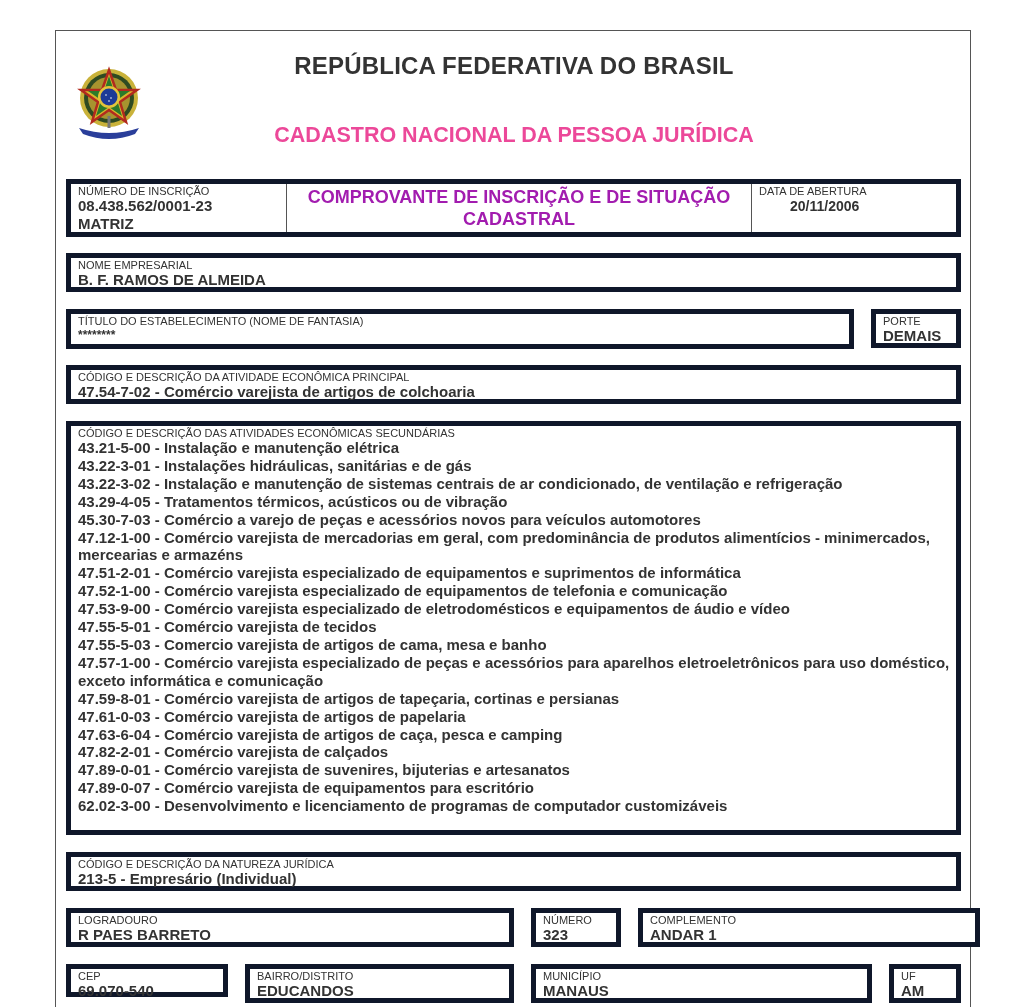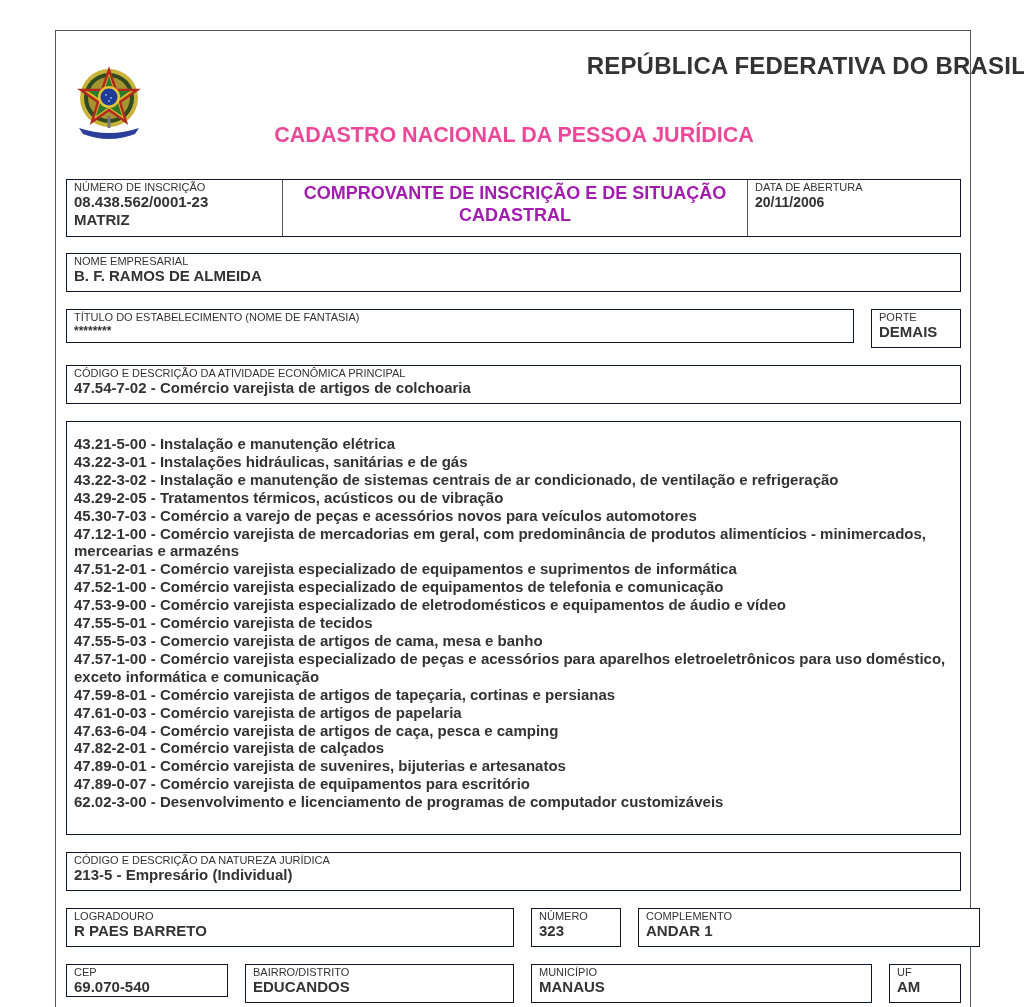--- a/index.html
+++ b/index.html
@@ -1,27 +1,27 @@
 <!DOCTYPE html>
 <html><head>
 <meta charset="utf-8">
 <style>
   html, body { margin: 0; padding: 0; background: #ffffff; }
   body { width: 1024px; height: 1007px; position: relative; overflow: hidden;
          font-family: "Liberation Sans", sans-serif; color: #333333; }
   .frame { position: absolute; left: 55px; top: 30px; width: 916px; height: 1000px;
            border: 1px solid #555555; box-sizing: border-box; }
   .emblem { position: absolute; left: 73px; top: 64px; width: 72px; height: 78px; }
-  .h1 { position: absolute; left: 0; width: 1024px; text-align: right; font-weight: bold;
+  .h1 { position: absolute; left: 0; width: 1024px; text-align: center; font-weight: bold;
         font-size: 24px; color: #333; top: 52px; letter-spacing: 0.2px; }
   .h1 span { position: relative; left: 2px; }
   .h2 { position: absolute; left: 0; width: 1024px; text-align: center; font-weight: bold;
         font-size: 21.5px; color: #ec4899; top: 123px; }
   .h2 span { position: relative; left: 2px; }
-  .box { position: absolute; border: 1px solid #0f172a; box-sizing: border-box; background: #fff; }
+  .box { position: absolute; border: 5px solid #0f172a; box-sizing: border-box; background: #fff; }
   .lbl { position: absolute; left: 7px; top: 1px; font-size: 11px; color: #333; white-space: nowrap; line-height: 12px; }
   .val { position: absolute; left: 7px; top: 13px; font-size: 15px; font-weight: bold; color: #333; line-height: 18px; white-space: nowrap; }
   .val.small { font-size: 12px; top: 12px; }
   .title-cell { position: absolute; text-align: center; font-weight: bold; font-size: 18px; line-height: 22px; color: #a21caf; }
   .vsep { position: absolute; top: 0; bottom: 0; width: 0; border-left: 1px solid #555555; }
   .list { position: absolute; left: 7px; top: 13px; right: 4px; font-size: 15px; font-weight: bold; line-height: 17.9px; color: #333; }
   .list div { white-space: normal; }
 </style>
 </head>
 <body>
@@ -53,50 +53,51 @@
     <div class="lbl">NÚMERO DE INSCRIÇÃO</div>
     <div class="val">08.438.562/0001-23</div>
     <div class="val" style="top:31px;">MATRIZ</div>
   </div>
   <div class="title-cell" style="left:216px; top:2px; width:464px;">
     <div>COMPROVANTE DE INSCRIÇÃO E DE SITUAÇÃO</div>
     <div>CADASTRAL</div>
   </div>
   <div style="position:absolute; left:681px; top:0; width:213px; height:56px;">
     <div class="lbl">DATA DE ABERTURA</div>
-    <div class="val" style="font-size:14px;">20/11/2006</div>
+    <div class="val" style="font-size:14px;margin-left:31px;">20/11/2006</div>
   </div>
 </div>
 
 <div class="box" style="left:66px; top:253px; width:895px; height:39px;">
   <div class="lbl">NOME EMPRESARIAL</div>
   <div class="val">B. F. RAMOS DE ALMEIDA</div>
 </div>
 
-<div class="box" style="left:66px; top:309px; width:788px; height:34px;">
+<div class="box" style="left:66px; top:309px; width:788px; height:40px;">
   <div class="lbl">TÍTULO DO ESTABELECIMENTO (NOME DE FANTASIA)</div>
   <div class="val small">********</div>
 </div>
 
 <div class="box" style="left:871px; top:309px; width:90px; height:39px;">
   <div class="lbl">PORTE</div>
   <div class="val">DEMAIS</div>
 </div>
 
 <div class="box" style="left:66px; top:365px; width:895px; height:39px;">
   <div class="lbl">CÓDIGO E DESCRIÇÃO DA ATIVIDADE ECONÔMICA PRINCIPAL</div>
   <div class="val">47.54-7-02 - Comércio varejista de artigos de colchoaria</div>
 </div>
 
 <div class="box" style="left:66px; top:421px; width:895px; height:414px;">
+  <div class="lbl">CÓDIGO E DESCRIÇÃO DAS ATIVIDADES ECONÔMICAS SECUNDÁRIAS</div>
   <div class="list">
     <div>43.21-5-00 - Instalação e manutenção elétrica</div>
     <div>43.22-3-01 - Instalações hidráulicas, sanitárias e de gás</div>
     <div>43.22-3-02 - Instalação e manutenção de sistemas centrais de ar condicionado, de ventilação e refrigeração</div>
-    <div>43.29-2-05 - Tratamentos térmicos, acústicos ou de vibração</div>
+    <div>43.29-4-05 - Tratamentos térmicos, acústicos ou de vibração</div>
     <div>45.30-7-03 - Comércio a varejo de peças e acessórios novos para veículos automotores</div>
     <div>47.12-1-00 - Comércio varejista de mercadorias em geral, com predominância de produtos alimentícios - minimercados, mercearias e armazéns</div>
     <div>47.51-2-01 - Comércio varejista especializado de equipamentos e suprimentos de informática</div>
     <div>47.52-1-00 - Comércio varejista especializado de equipamentos de telefonia e comunicação</div>
     <div>47.53-9-00 - Comércio varejista especializado de eletrodomésticos e equipamentos de áudio e vídeo</div>
     <div>47.55-5-01 - Comércio varejista de tecidos</div>
     <div>47.55-5-03 - Comercio varejista de artigos de cama, mesa e banho</div>
     <div>47.57-1-00 - Comércio varejista especializado de peças e acessórios para aparelhos eletroeletrônicos para uso doméstico, exceto informática e comunicação</div>
     <div>47.59-8-01 - Comércio varejista de artigos de tapeçaria, cortinas e persianas</div>
     <div>47.61-0-03 - Comércio varejista de artigos de papelaria</div>

